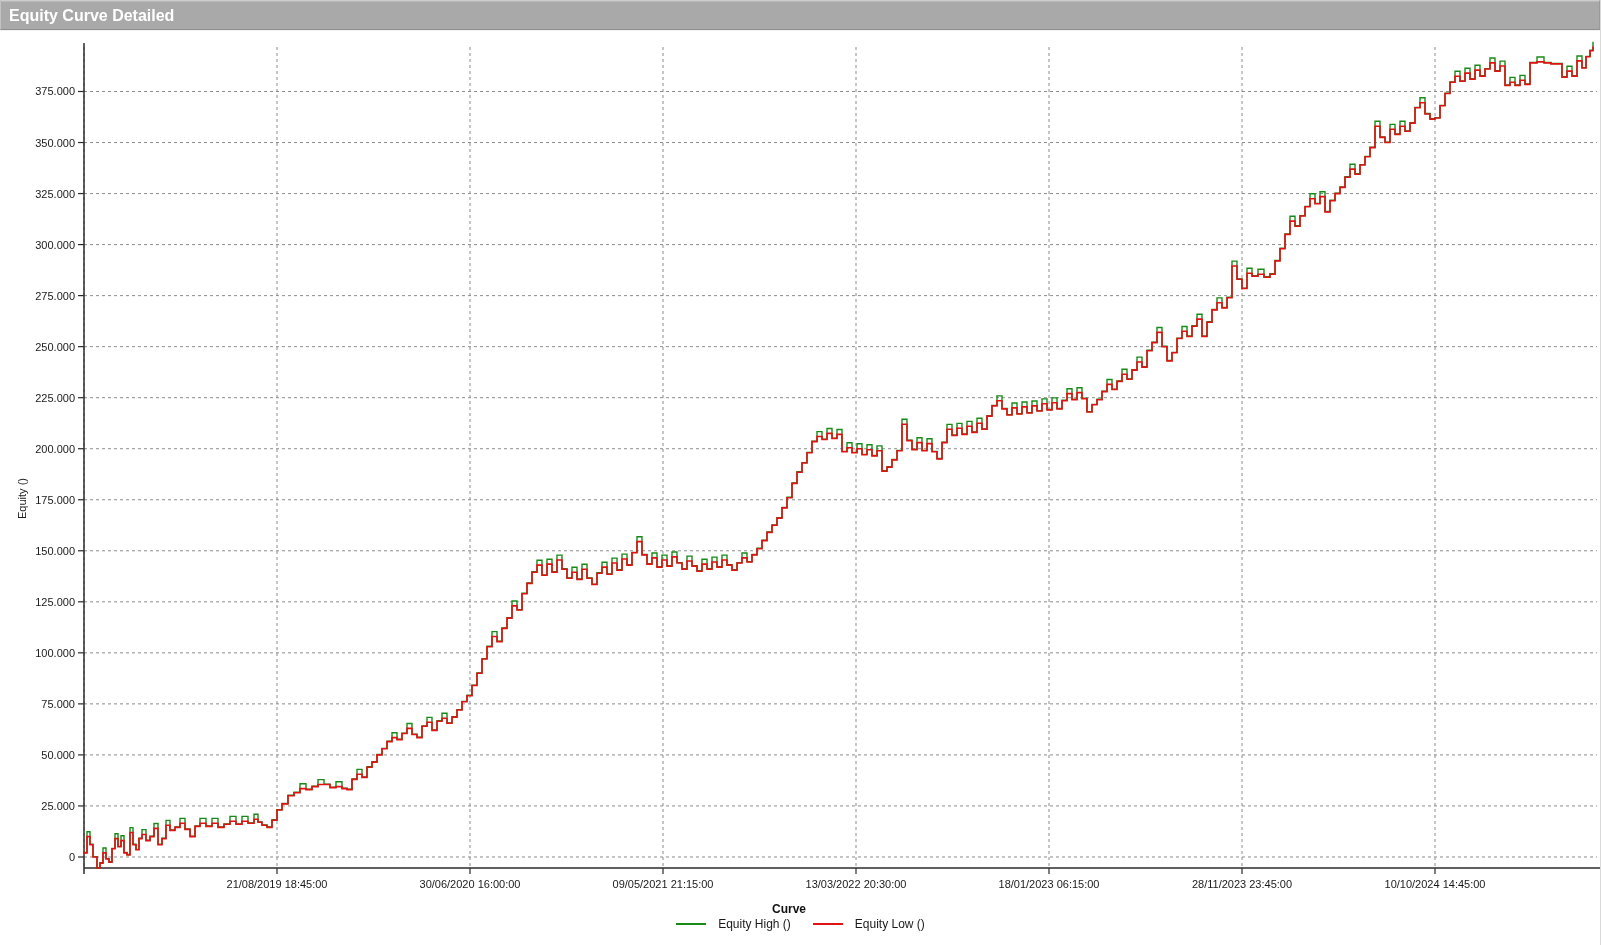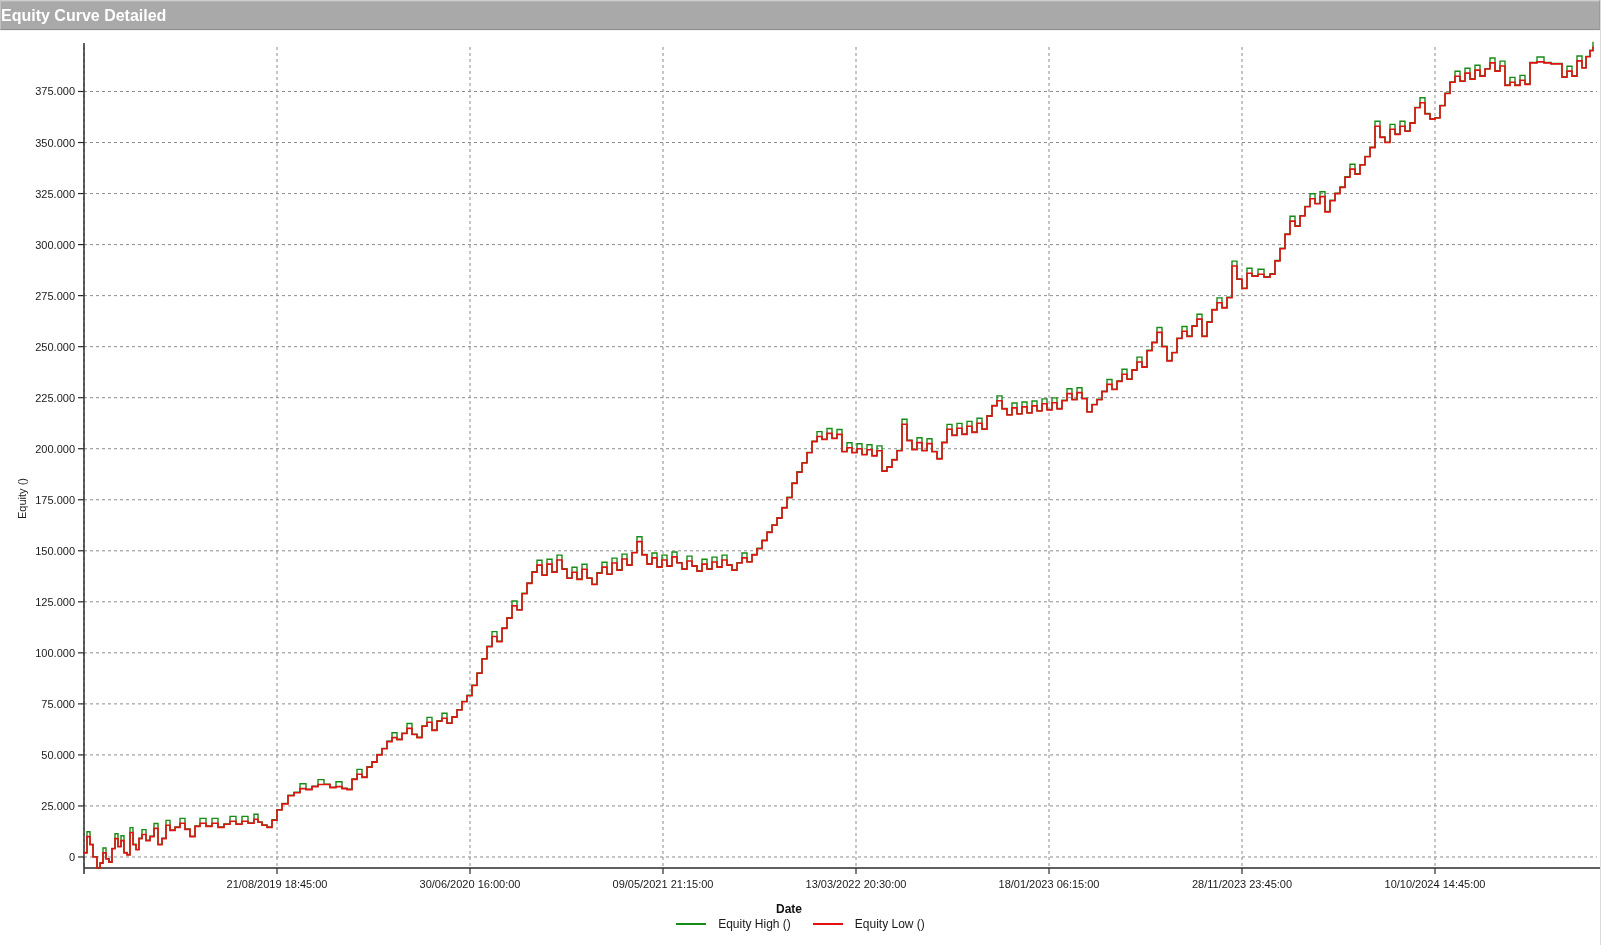--- a/index.html
+++ b/index.html
@@ -8,21 +8,21 @@
     background:#ffffff;font-family:"Liberation Sans",sans-serif;
     border-right:1px solid #d9d9d9;box-sizing:border-box;
   }
   .titlebar{
     position:absolute;top:0;left:0;right:0;height:30px;
     background:#a9a9a9;
     border-top:1px solid #cdcdcd;border-left:1px solid #c2c2c2;
     border-right:1px solid #9a9a9a;border-bottom:1px solid #8f8f8f;
     box-shadow:inset 0 1px 0 #b9b9b9, 0 1px 0 #f2f2f2;
     color:#ffffff;font-weight:bold;font-size:16px;line-height:30px;
-    padding-left:0;box-sizing:border-box;
+    padding-left:8px;box-sizing:border-box;
   }
   .chart-area{position:absolute;top:0;left:0;width:1601px;height:945px;}
   svg{position:absolute;top:0;left:0;}
   .y-axis-title{
     position:absolute;left:16px;top:519px;font-size:11px;color:#1a1a1a;
     transform:rotate(-90deg);transform-origin:0 0;white-space:nowrap;
   }
   .x-axis-title{
     position:absolute;top:902px;left:84px;width:1410px;text-align:center;
     font-size:12px;color:#111;font-weight:bold;
@@ -114,21 +114,21 @@
         <line x1="1435" y1="868" x2="1435" y2="874" stroke="#2b2b2b" stroke-width="1.2"></line>
         <text x="1435" y="888" text-anchor="middle" font-size="11px" font-family="&quot;Liberation Sans&quot;,sans-serif" fill="#1a1a1a">10/10/2024 14:45:00</text>
       </g>
       <line x1="84" y1="43" x2="84" y2="874" stroke="#2b2b2b" stroke-width="1.5"></line>
       <line x1="84" y1="868" x2="1601" y2="868" stroke="#2b2b2b" stroke-width="1.5"></line>
       <path d="M84.0 852.5H87.0V831.7H90.0V844.3H93.0V856.6H97.0V867.8H100.0V862.7H103.0V848.0H106.0V858.6H109.0V861.7H112.0V848.4H115.0V833.7H118.0V846.4H121.0V835.7H124.0V852.5H127.0V854.5H130.0V827.6H133.0V844.3H136.0V849.4H139.0V838.2H142.0V829.6H146.0V840.2H150.0V836.2H154.0V823.5H158.0V844.3H162.0V838.2H166.0V820.4H170.0V830.0H175.0V827.0H180.0V818.4H185.0V829.0H190.0V836.2H195.0V825.9H200.0V818.4H206.0V825.9H212.0V818.4H218.0V827.0H224.0V823.9H230.0V816.4H236.0V823.9H242.0V816.4H248.0V822.9H254.0V814.3H258.0V821.9H262.0V824.9H267.0V827.0H272.0V819.8H277.0V809.6H282.0V803.5H288.0V795.3H294.0V792.3H300.0V783.7H306.0V789.2H312.0V786.1H318.0V779.6H324.0V784.1H330.0V787.2H336.0V781.7H342.0V788.2H347.0V789.2H352.0V779.0H357.0V769.4H362.0V777.0H367.0V766.8H372.0V761.6H377.0V754.5H382.0V748.4H387.0V741.2H392.0V732.7H397.0V739.2H402.0V733.1H407.0V723.5H412.0V734.1H417.0V737.2H422.0V725.9H427.0V717.4H432.0V730.0H437.0V720.8H442.0V713.3H447.0V722.9H452.0V716.7H457.0V709.6H462.0V701.4H467.0V695.3H472.0V685.1H477.0V672.9H482.0V658.6H487.0V646.3H492.0V631.6H497.0V641.2H502.0V627.9H507.0V617.7H512.0V601.0H517.0V609.6H522.0V593.2H527.0V583.0H532.0V571.8H537.0V560.2H542.0V574.9H547.0V559.2H552.0V571.8H557.0V555.1H562.0V568.7H567.0V577.9H572.0V567.3H577.0V579.0H582.0V564.3H587.0V577.9H592.0V584.1H597.0V572.8H602.0V562.2H607.0V573.9H612.0V558.1H617.0V569.8H622.0V554.1H627.0V564.7H632.0V552.4H637.0V536.7H642.0V554.5H647.0V563.6H652.0V553.0H657.0V566.7H662.0V555.1H667.0V565.7H672.0V552.0H677.0V562.6H682.0V568.7H687.0V556.1H692.0V565.7H697.0V570.8H702.0V559.2H707.0V568.7H712.0V557.1H717.0V566.7H722.0V555.1H727.0V564.7H732.0V569.8H737.0V562.6H742.0V553.0H747.0V561.6H752.0V554.5H757.0V548.3H762.0V540.2H767.0V532.0H772.0V524.9H777.0V517.7H782.0V507.5H787.0V497.3H792.0V483.0H797.0V471.8H802.0V462.6H807.0V452.4H812.0V441.2H817.0V431.6H822.0V439.1H827.0V428.5H832.0V438.1H837.0V429.5H842.0V451.4H847.0V442.8H852.0V452.4H857.0V443.8H862.0V454.4H867.0V444.8H872.0V455.5H877.0V445.9H882.0V470.8H887.0V466.7H892.0V459.5H897.0V450.4H902.0V419.3H907.0V440.1H912.0V449.3H917.0V437.7H922.0V450.4H927.0V438.7H932.0V451.4H937.0V458.5H942.0V442.2H947.0V424.4H952.0V435.0H957.0V423.4H962.0V434.0H967.0V421.4H972.0V432.0H977.0V418.3H982.0V428.9H987.0V415.7H992.0V405.4H997.0V395.9H1002.0V408.5H1007.0V414.6H1012.0V403.0H1017.0V413.6H1022.0V402.0H1027.0V412.6H1032.0V401.0H1037.0V410.6H1042.0V398.9H1047.0V409.5H1052.0V397.9H1057.0V408.5H1062.0V400.3H1067.0V388.7H1072.0V399.3H1077.0V387.7H1082.0V398.3H1087.0V411.6H1092.0V404.4H1097.0V399.3H1102.0V391.2H1107.0V379.5H1112.0V389.1H1117.0V381.0H1122.0V369.3H1127.0V378.9H1132.0V369.7H1137.0V357.1H1142.0V366.7H1147.0V350.3H1152.0V342.2H1157.0V327.5H1162.0V346.3H1167.0V360.5H1172.0V352.4H1177.0V338.1H1182.0V326.5H1187.0V336.0H1192.0V325.8H1197.0V314.2H1202.0V336.0H1207.0V321.8H1212.0V309.5H1217.0V297.9H1222.0V307.5H1227.0V297.3H1232.0V261.1H1237.0V278.9H1242.0V288.1H1247.0V268.3H1252.0V275.8H1258.0V269.3H1264.0V276.8H1270.0V273.8H1275.0V260.5H1280.0V248.3H1285.0V234.0H1290.0V216.2H1295.0V225.8H1300.0V215.6H1305.0V206.4H1310.0V193.8H1315.0V203.4H1320.0V191.7H1325.0V211.5H1330.0V200.3H1335.0V193.2H1340.0V187.0H1345.0V176.8H1350.0V164.2H1355.0V173.8H1360.0V164.6H1365.0V156.4H1370.0V147.2H1375.0V121.3H1380.0V137.0H1385.0V142.1H1390.0V124.4H1395.0V134.0H1400.0V121.3H1405.0V130.9H1410.0V122.7H1415.0V107.4H1420.0V97.8H1425.0V113.5H1430.0V118.6H1435.0V117.6H1440.0V105.4H1445.0V93.1H1450.0V81.9H1455.0V71.3H1460.0V80.9H1465.0V68.2H1470.0V78.8H1475.0V65.2H1480.0V75.8H1485.0V68.6H1490.0V58.0H1495.0V70.7H1500.0V61.1H1505.0V85.0H1510.0V77.4H1515.0V85.0H1520.0V75.4H1525.0V83.9H1530.0V62.5H1537.0V57.0H1544.0V62.5H1551.0V63.5H1557.0V63.5H1562.0V76.8H1567.0V66.2H1572.0V75.8H1577.0V56.0H1582.0V67.6H1586.0V56.4H1590.0V50.3H1593.0V41.7" fill="none" stroke="#178a17" stroke-width="1.4"></path>
       <path d="M84.0 852.9H87.0V836.6H90.0V844.7H93.0V857.0H97.0V868.0H100.0V863.1H103.0V852.9H106.0V859.0H109.0V862.1H112.0V848.8H115.0V838.6H118.0V846.8H121.0V840.6H124.0V852.9H127.0V854.9H130.0V832.5H133.0V844.7H136.0V849.8H139.0V838.6H142.0V834.5H146.0V840.6H150.0V836.6H154.0V828.4H158.0V844.7H162.0V838.6H166.0V825.3H170.0V830.4H175.0V827.4H180.0V823.3H185.0V829.4H190.0V836.6H195.0V826.4H200.0V823.3H206.0V826.4H212.0V823.3H218.0V827.4H224.0V824.3H230.0V821.3H236.0V824.3H242.0V821.3H248.0V823.3H254.0V819.2H258.0V822.3H262.0V825.3H267.0V827.4H272.0V820.2H277.0V810.0H282.0V803.9H288.0V795.7H294.0V792.7H300.0V788.6H306.0V789.6H312.0V786.6H318.0V784.5H324.0V784.5H330.0V787.6H336.0V786.6H342.0V788.6H347.0V789.6H352.0V779.4H357.0V774.3H362.0V777.4H367.0V767.2H372.0V762.1H377.0V754.9H382.0V748.8H387.0V741.6H392.0V737.6H397.0V739.6H402.0V733.5H407.0V728.4H412.0V734.5H417.0V737.6H422.0V726.3H427.0V722.3H432.0V730.4H437.0V721.2H442.0V718.2H447.0V723.3H452.0V717.1H457.0V710.0H462.0V701.8H467.0V695.7H472.0V685.5H477.0V673.3H482.0V659.0H487.0V646.7H492.0V636.5H497.0V641.6H502.0V628.4H507.0V618.1H512.0V605.9H517.0V610.0H522.0V593.7H527.0V583.4H532.0V572.2H537.0V565.1H542.0V575.3H547.0V564.1H552.0V572.2H557.0V560.0H562.0V569.2H567.0V578.3H572.0V572.2H577.0V579.4H582.0V569.2H587.0V578.3H592.0V584.5H597.0V573.2H602.0V567.1H607.0V574.3H612.0V563.0H617.0V570.2H622.0V559.0H627.0V565.1H632.0V552.8H637.0V541.6H642.0V554.9H647.0V564.1H652.0V557.9H657.0V567.1H662.0V560.0H667.0V566.1H672.0V556.9H677.0V563.0H682.0V569.2H687.0V561.0H692.0V566.1H697.0V571.2H702.0V564.1H707.0V569.2H712.0V562.0H717.0V567.1H722.0V560.0H727.0V565.1H732.0V570.2H737.0V563.0H742.0V557.9H747.0V562.0H752.0V554.9H757.0V548.7H762.0V540.6H767.0V532.4H772.0V525.3H777.0V518.1H782.0V507.9H787.0V497.7H792.0V483.4H797.0V472.2H802.0V463.0H807.0V452.8H812.0V441.6H817.0V436.5H822.0V439.5H827.0V433.4H832.0V438.5H837.0V434.4H842.0V451.8H847.0V447.7H852.0V452.8H857.0V448.7H862.0V454.8H867.0V449.7H872.0V455.9H877.0V450.8H882.0V471.2H887.0V467.1H892.0V459.9H897.0V450.8H902.0V424.2H907.0V440.6H912.0V449.7H917.0V442.6H922.0V450.8H927.0V443.6H932.0V451.8H937.0V458.9H942.0V442.6H947.0V429.3H952.0V435.5H957.0V428.3H962.0V434.4H967.0V426.3H972.0V432.4H977.0V423.2H982.0V429.3H987.0V416.1H992.0V405.9H997.0V400.8H1002.0V408.9H1007.0V415.0H1012.0V407.9H1017.0V414.0H1022.0V406.9H1027.0V413.0H1032.0V405.9H1037.0V411.0H1042.0V403.8H1047.0V409.9H1052.0V402.8H1057.0V408.9H1062.0V400.8H1067.0V393.6H1072.0V399.7H1077.0V392.6H1082.0V398.7H1087.0V412.0H1092.0V404.8H1097.0V399.7H1102.0V391.6H1107.0V384.4H1112.0V389.5H1117.0V381.4H1122.0V374.2H1127.0V379.3H1132.0V370.1H1137.0V362.0H1142.0V367.1H1147.0V350.7H1152.0V342.6H1157.0V332.4H1162.0V346.7H1167.0V360.9H1172.0V352.8H1177.0V338.5H1182.0V331.3H1187.0V336.5H1192.0V326.2H1197.0V319.1H1202.0V336.5H1207.0V322.2H1212.0V309.9H1217.0V302.8H1222.0V307.9H1227.0V297.7H1232.0V266.0H1237.0V279.3H1242.0V288.5H1247.0V273.2H1252.0V276.2H1258.0V274.2H1264.0V277.3H1270.0V274.2H1275.0V260.9H1280.0V248.7H1285.0V234.4H1290.0V221.1H1295.0V226.2H1300.0V216.0H1305.0V206.8H1310.0V198.7H1315.0V203.8H1320.0V196.6H1325.0V211.9H1330.0V200.7H1335.0V193.6H1340.0V187.4H1345.0V177.2H1350.0V169.1H1355.0V174.2H1360.0V165.0H1365.0V156.8H1370.0V147.6H1375.0V126.2H1380.0V137.4H1385.0V142.5H1390.0V129.3H1395.0V134.4H1400.0V126.2H1405.0V131.3H1410.0V123.1H1415.0V107.8H1420.0V102.7H1425.0V114.0H1430.0V119.1H1435.0V118.0H1440.0V105.8H1445.0V93.5H1450.0V82.3H1455.0V76.2H1460.0V81.3H1465.0V73.1H1470.0V79.3H1475.0V70.1H1480.0V76.2H1485.0V69.0H1490.0V62.9H1495.0V71.1H1500.0V66.0H1505.0V85.4H1510.0V82.3H1515.0V85.4H1520.0V80.3H1525.0V84.4H1530.0V62.9H1537.0V61.9H1544.0V62.9H1551.0V63.9H1557.0V63.9H1562.0V77.2H1567.0V71.1H1572.0V76.2H1577.0V60.9H1582.0V68.0H1586.0V56.8H1590.0V50.7H1593.0V46.6" fill="none" stroke="#e01212" stroke-width="1.6"></path>
     </svg>
 
   <div class="y-axis-title">Equity ()</div>
-  <div class="x-axis-title">Date</div>
+  <div class="x-axis-title">Curve</div>
 
   <div class="legend">
     <span class="legend-item">
       <span class="legend-swatch" style="border-top-color: rgb(23, 138, 23);"></span>
       <span>Equity High ()</span>
     </span>
     <span class="legend-item">
       <span class="legend-swatch" style="border-top-color: rgb(224, 18, 18);"></span>
       <span>Equity Low ()</span>
     </span>

